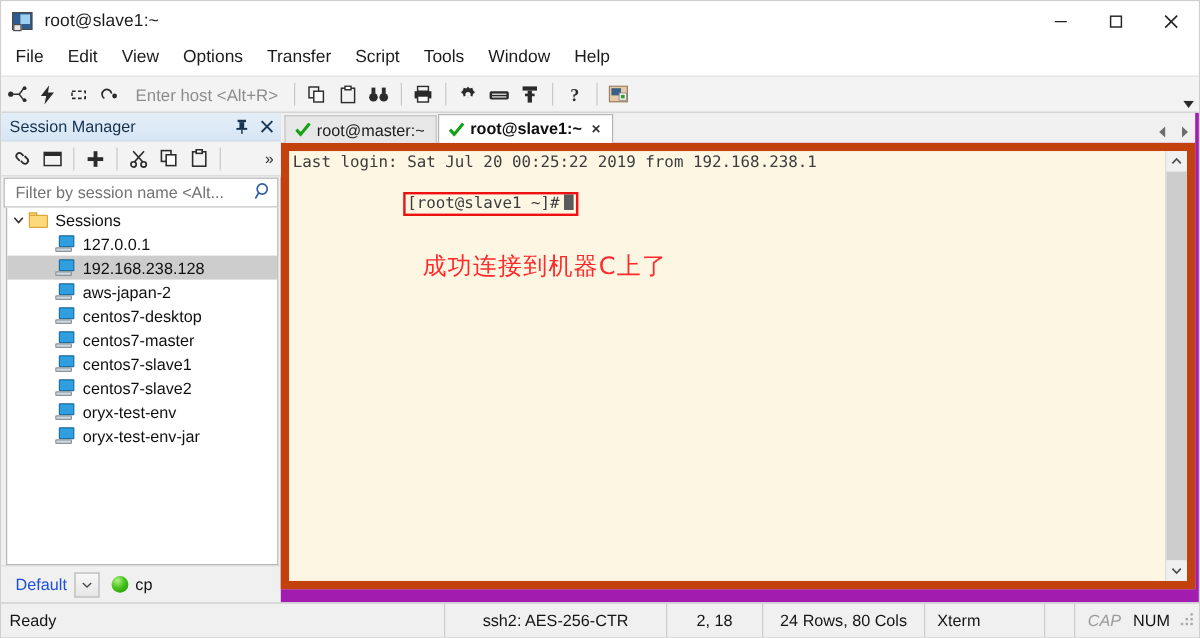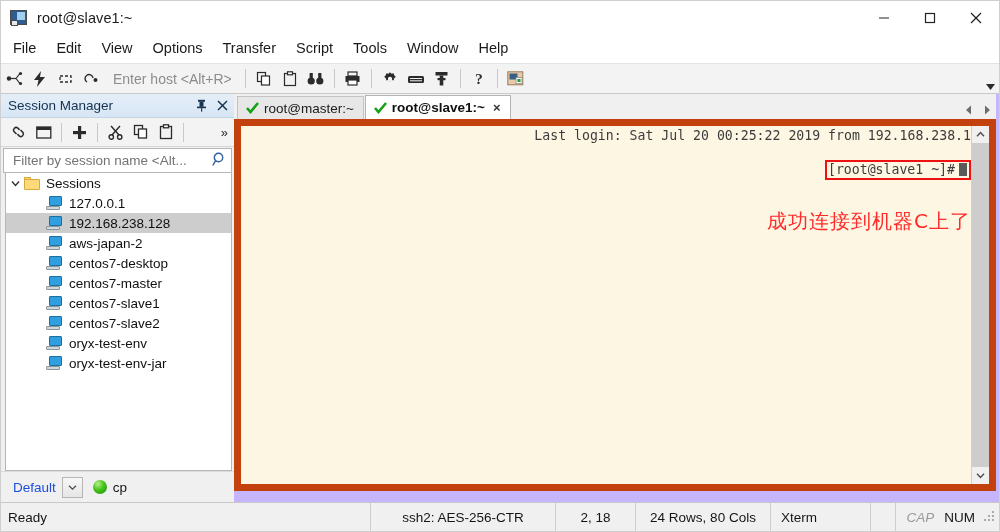--- a/index.html
+++ b/index.html
@@ -130,21 +130,20 @@
     padding-bottom: 3px;
     flex: 0 0 auto;
   }
 
   
   .body {
     flex: 1 1 auto;
     display: flex;
     min-height: 0;
     background: #f0f0f0;
-    text-align: right;
   }
 
   
   .sidebar {
     width: 233px;
     flex: 0 0 auto;
     display: flex;
     flex-direction: column;
     background: #f0f0f0;
     min-height: 0;
@@ -320,21 +319,21 @@
   }
   .cp-text { font-size: 13.5px; color: #151515; }
 
   
   .rightpane {
     flex: 1 1 auto;
     display: flex;
     flex-direction: column;
     min-width: 0;
     min-height: 0;
-    background: #c4b5fd;
+    background: #a21caf;
     padding: 0 3px 0 0;
   }
   .tabstrip {
     height: 25px;
     background: #f0f0f0;
     display: flex;
     align-items: flex-end;
     flex: 0 0 auto;
     position: relative;
     padding-left: 3px;

